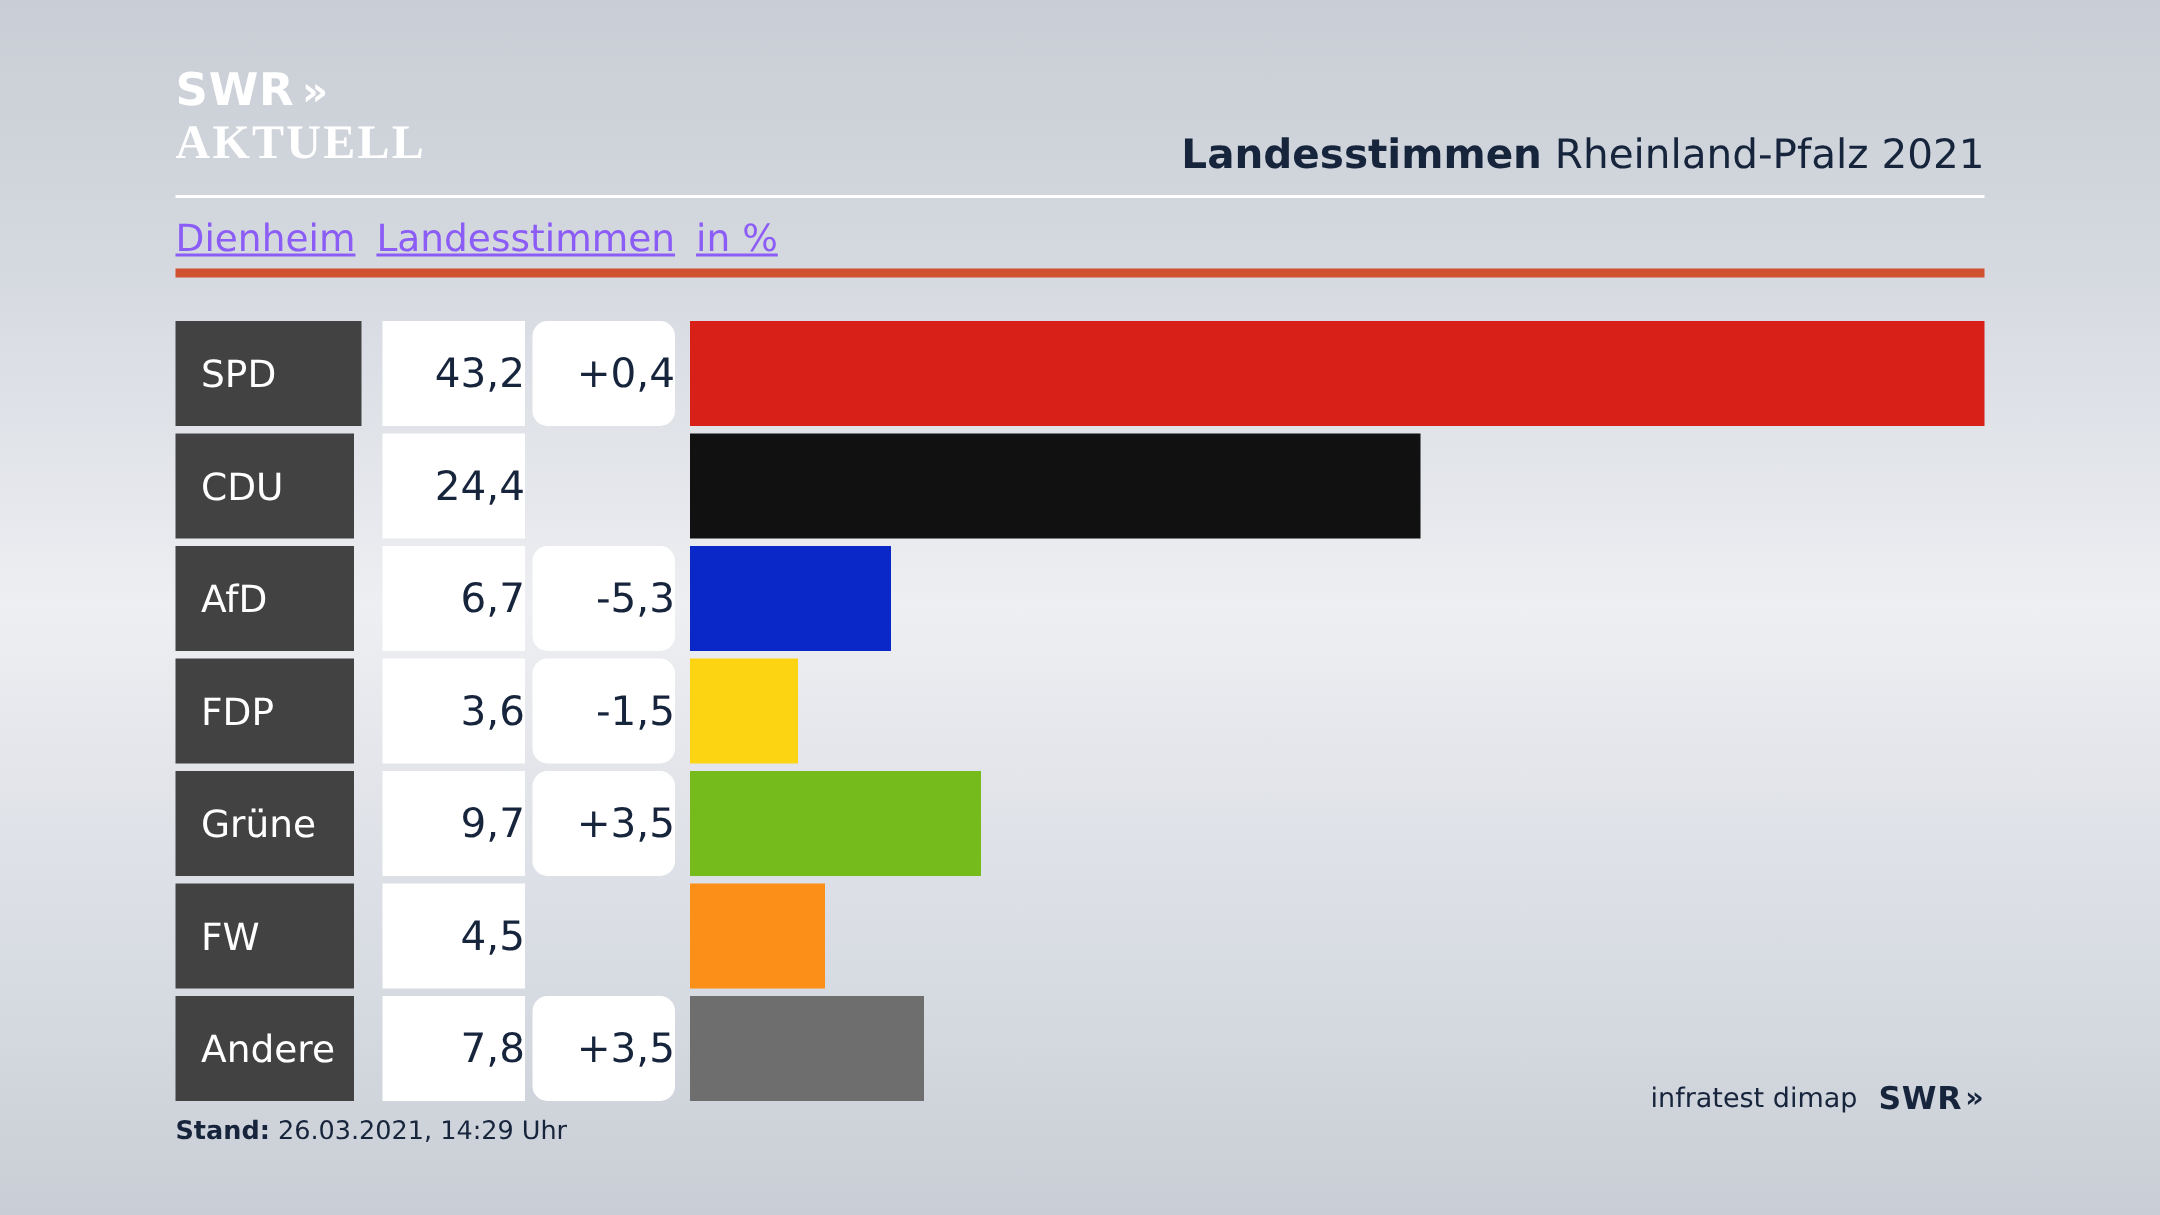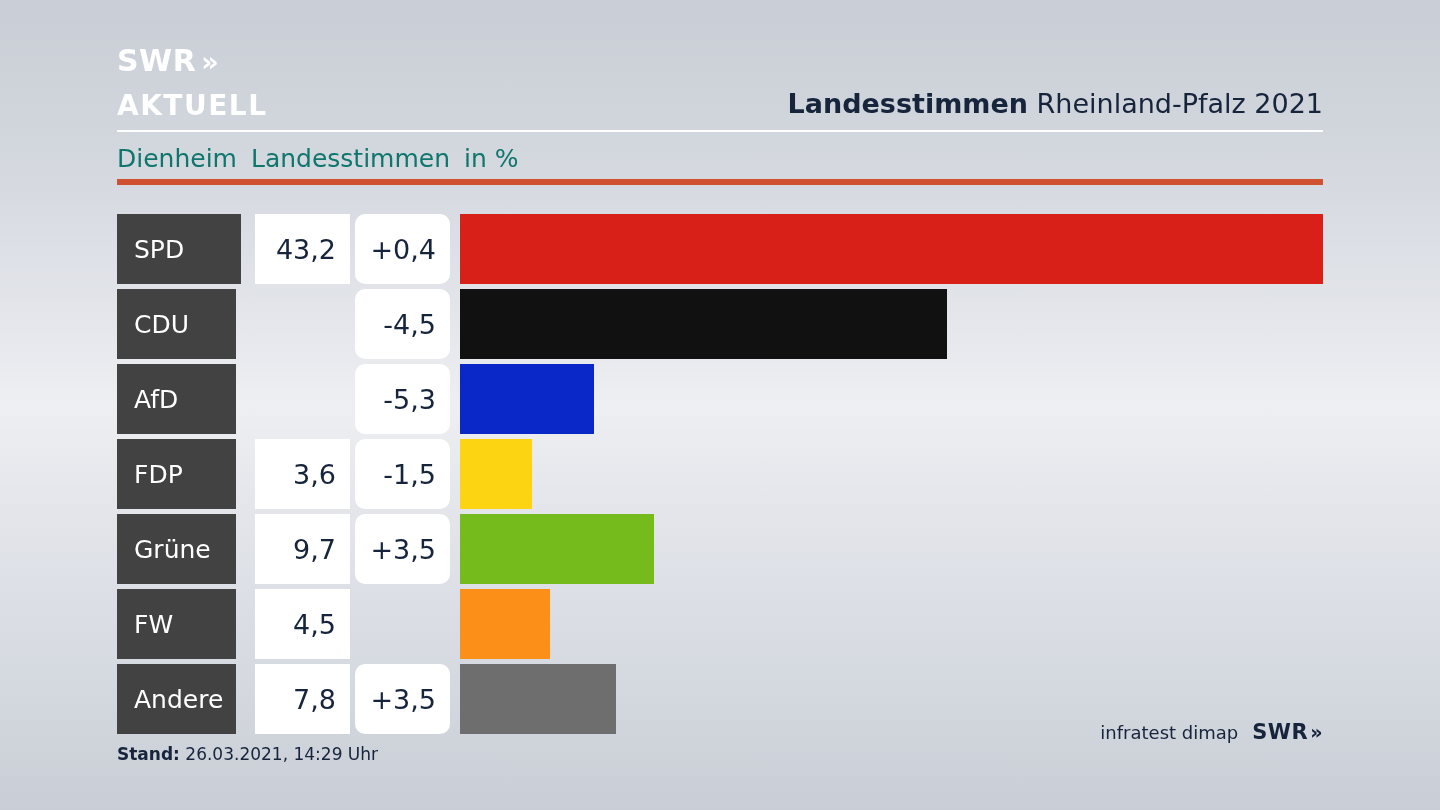--- a/index.html
+++ b/index.html
@@ -35,21 +35,21 @@
     line-height: 1.0;
     user-select: none;
   }
   .logo-line1, .logo-line2 {
     display: flex;
     align-items: center;
     font-weight: 700;
     letter-spacing: 0.5px;
   }
   .logo-line1 { font-size: 30px; }
-  .logo-line2 { font-size: 28px; margin-top: 16px; letter-spacing: 1.5px;}
+  .logo-line2 { font-size: 32px; margin-top: 2px; letter-spacing: 1.5px; font-family: Liberation Serif, serif;}
   .chev {
     display: inline-block;
     margin-left: 5px;
     line-height: 1;
     font-size: 27px;
     font-weight: 700;
   }
   .headline {
     position: absolute;
     right: 117px;
@@ -67,22 +67,23 @@
     top: 130px;
     width: 1206px;
     height: 2px;
     background: #ffffff;
   }
   .subhead {
     position: absolute;
     left: 117px;
     top: 144px;
     font-size: 25px;
-    color: #0f766e;
-    white-space: nowrap;
+    color: #8b5cf6;
+    white-space: nowrap;
+    text-decoration: underline;
   }
   .subhead .gap { display: inline-block; width: 14px; }
   .rule-orange {
     position: absolute;
     left: 117px;
     top: 179px;
     width: 1206px;
     height: 6px;
     background: #cf5130;
   }
@@ -118,21 +119,20 @@
   .cell-val {
     position: absolute;
     top: 0;
     height: 70px;
     background: #ffffff;
     color: #16243c;
     display: flex;
     align-items: center;
     justify-content: flex-end;
     box-sizing: border-box;
-    padding-right: 14px;
     font-size: 27px;
   }
   .cell-share { left: 138px; width: 95px; }
   .cell-diff  { left: 238px; width: 95px; border-radius: 10px; }
 
   .bar-track {
     position: absolute;
     left: 343px;
     top: 0;
     height: 70px;
@@ -211,28 +211,29 @@
       <div class="cell-party">SPD</div>
       <div class="cell-val cell-share">43,2</div>
       <div class="cell-val cell-diff">+0,4</div>
       <div class="bar-track">
         <div class="bar" style="width: 863px; background: rgb(216, 31, 24);"></div>
       </div>
     </div>
 
     <div class="row">
       <div class="cell-party">CDU</div>
-      <div class="cell-val cell-diff">-4,5</div>
+      <div class="cell-val cell-share">24,4</div>
       <div class="bar-track">
         <div class="bar" style="width: 487px; background: rgb(17, 17, 17);"></div>
       </div>
     </div>
 
     <div class="row">
       <div class="cell-party">AfD</div>
+      <div class="cell-val cell-share">6,7</div>
       <div class="cell-val cell-diff">-5,3</div>
       <div class="bar-track">
         <div class="bar" style="width: 134px; background: rgb(10, 40, 200);"></div>
       </div>
     </div>
 
     <div class="row">
       <div class="cell-party">FDP</div>
       <div class="cell-val cell-share">3,6</div>
       <div class="cell-val cell-diff">-1,5</div>

